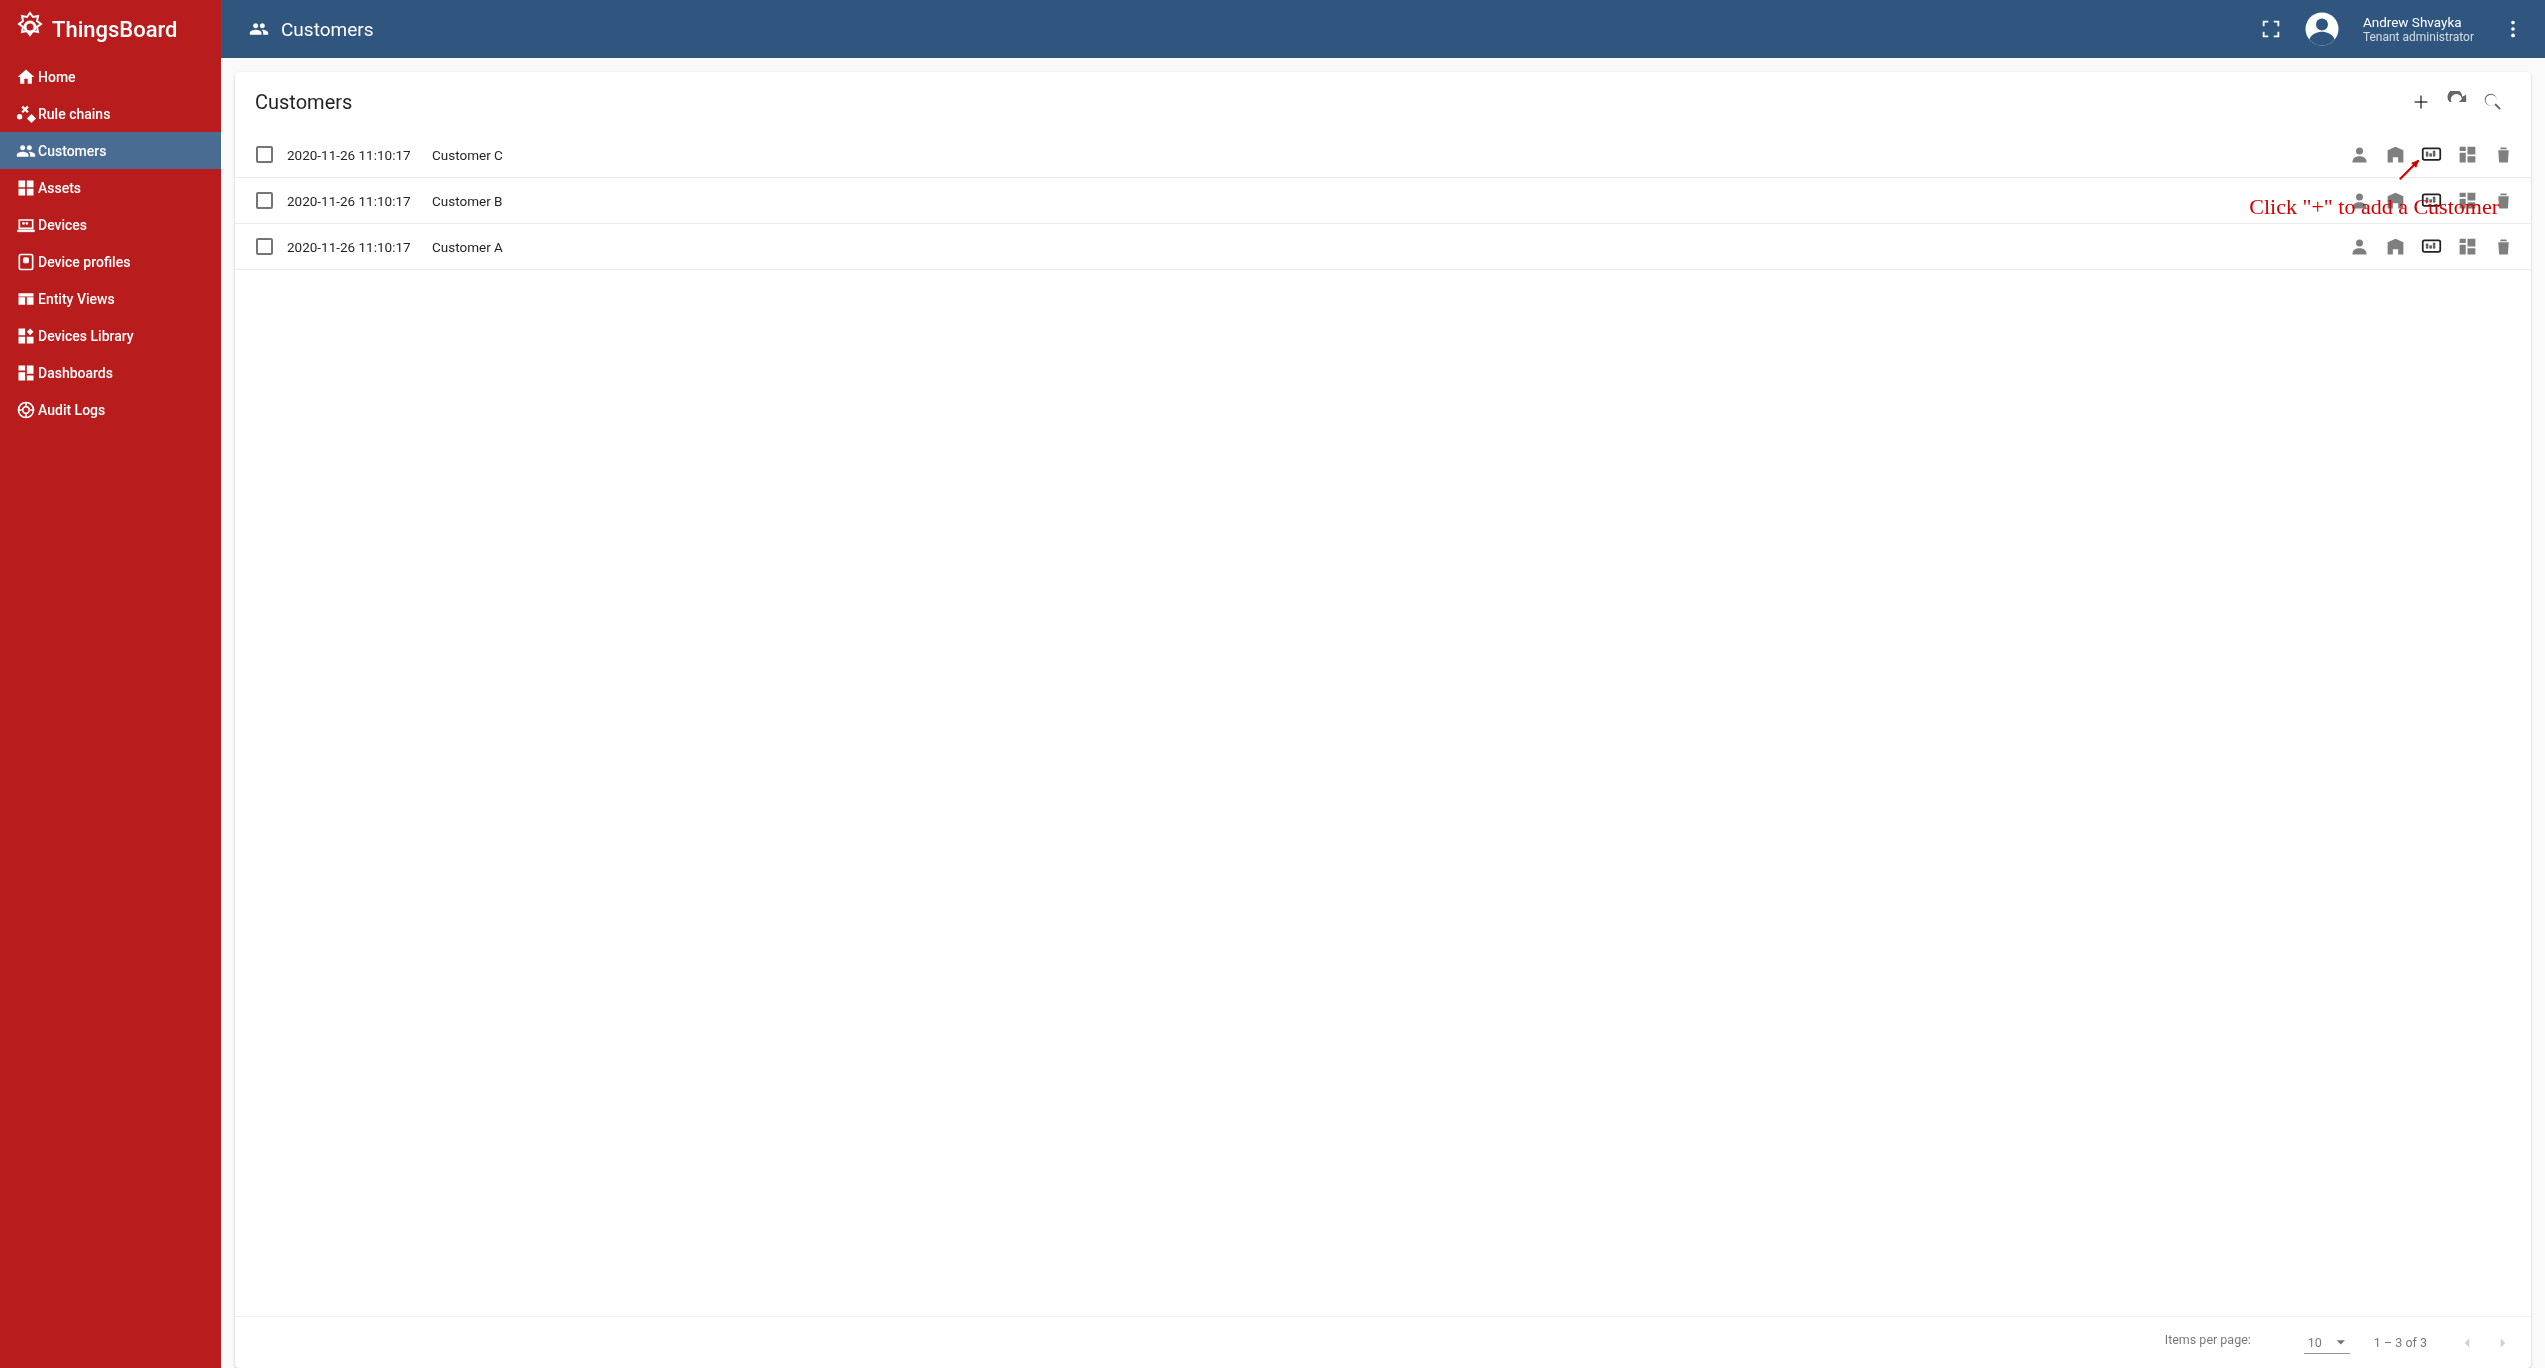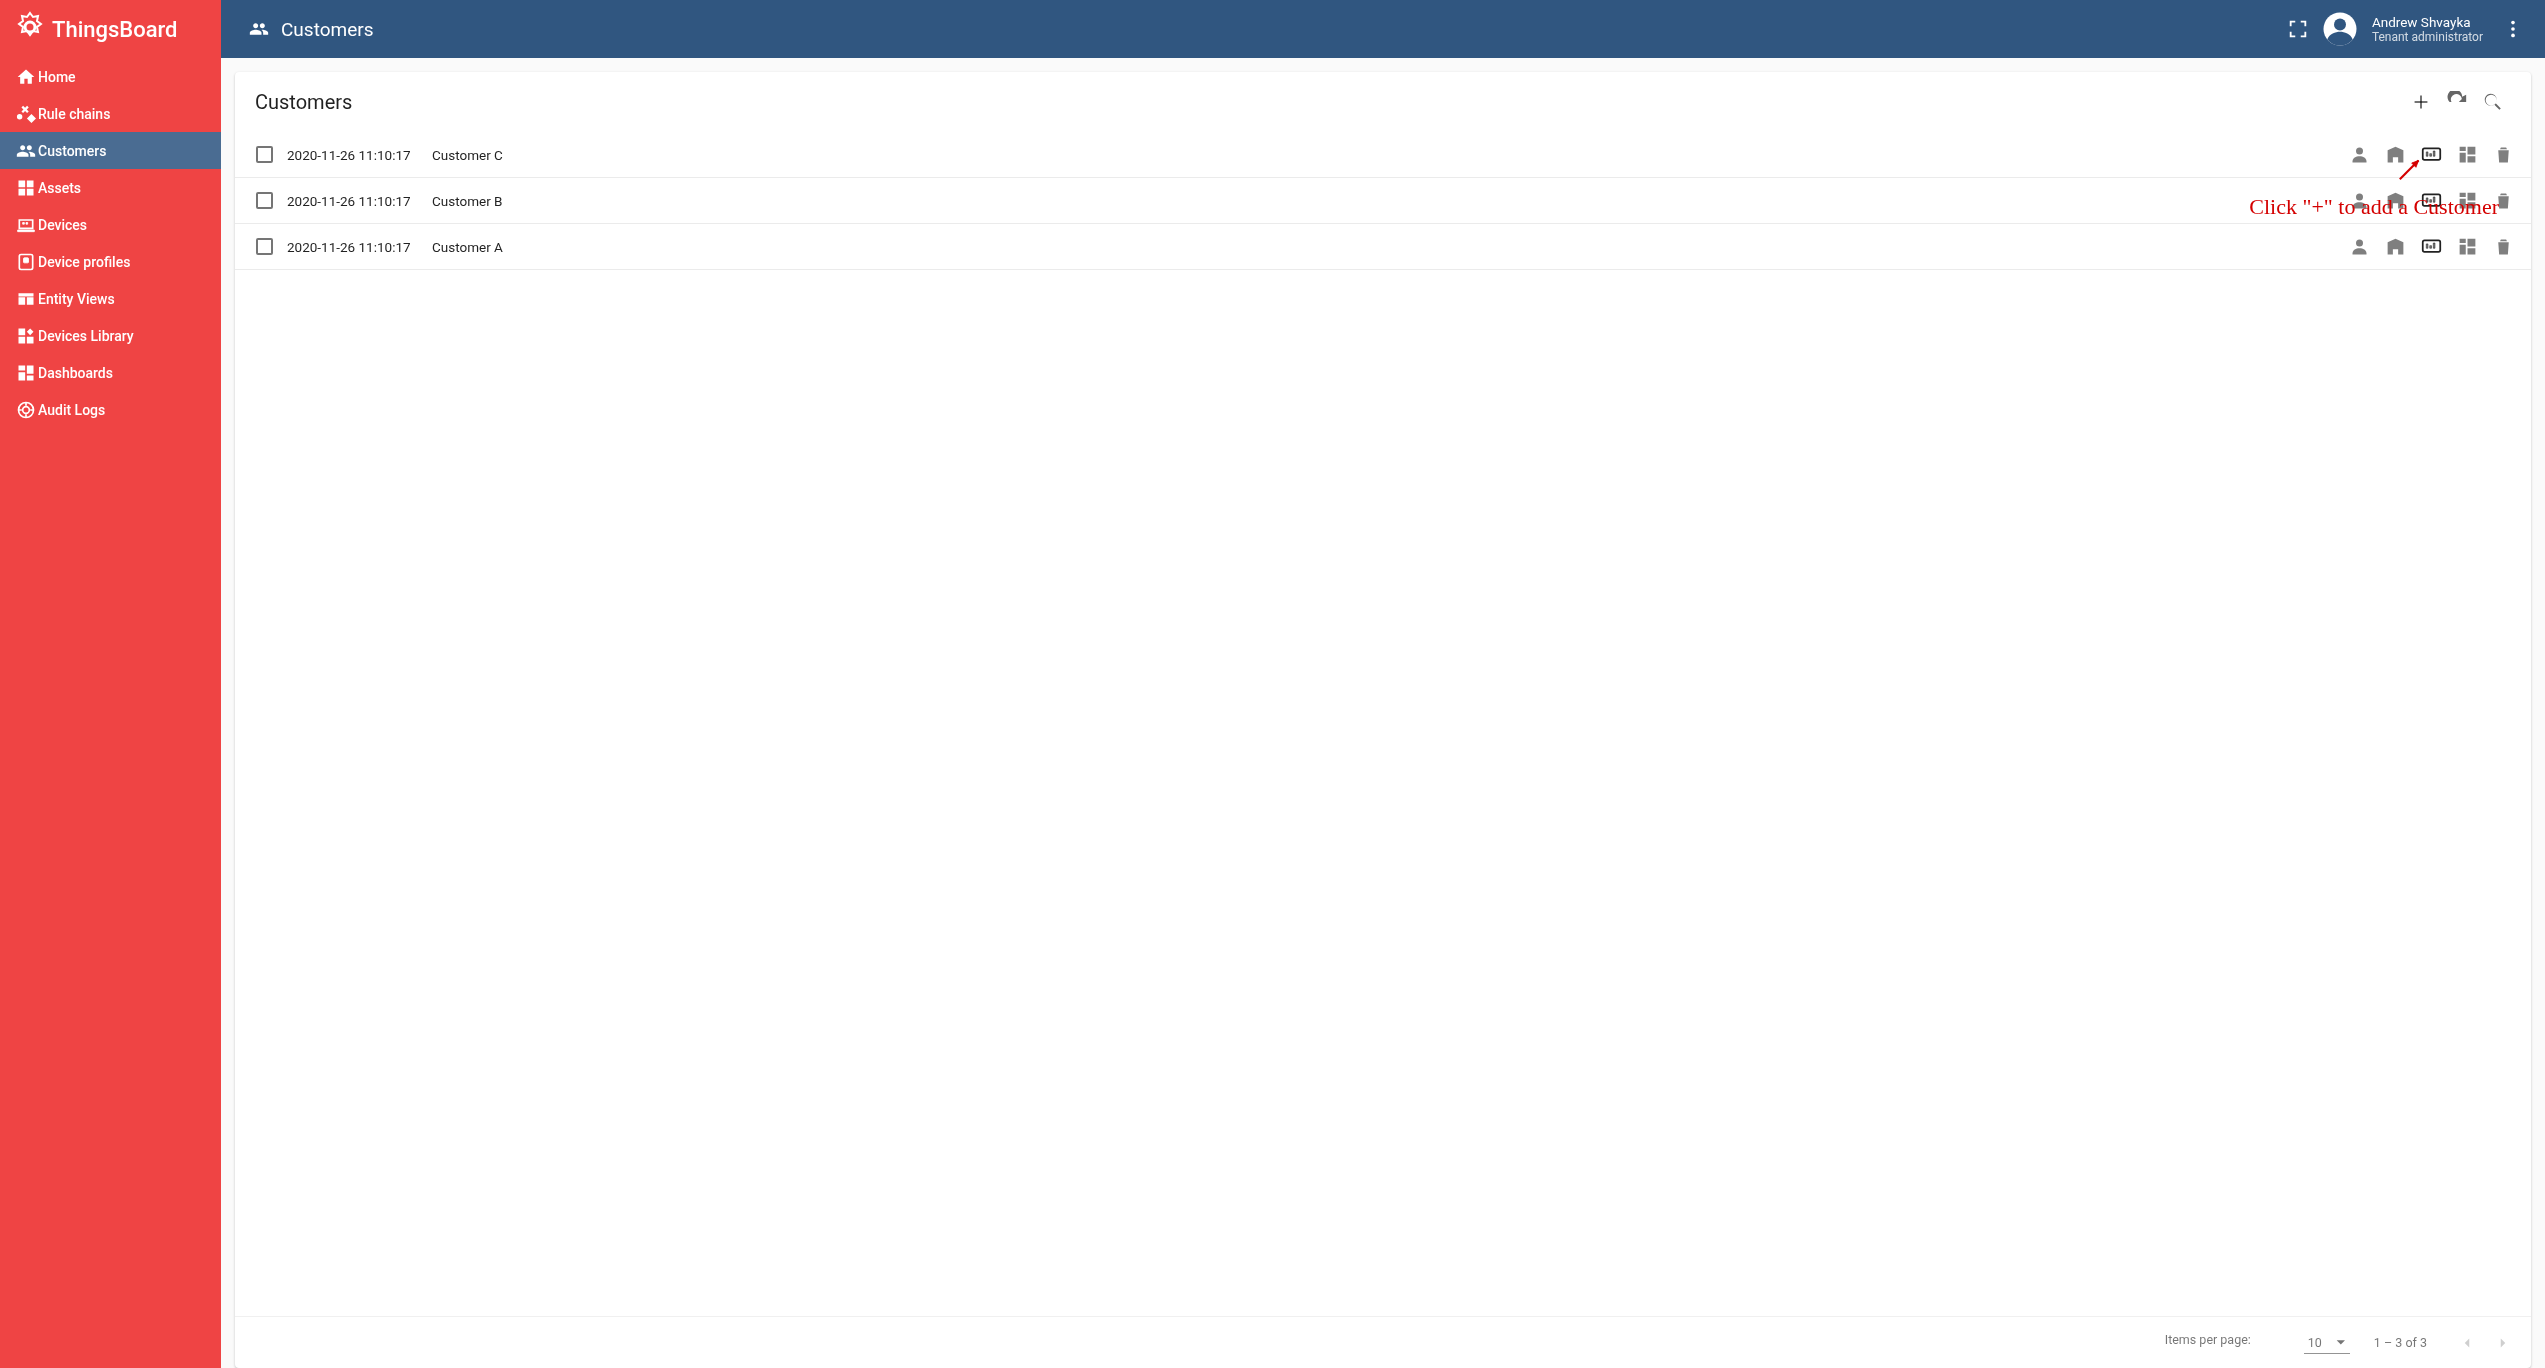--- a/index.html
+++ b/index.html
@@ -7,21 +7,21 @@
   font-family: Roboto, "Helvetica Neue", Arial, sans-serif;
   font-size: 14px;
   color: rgba(0,0,0,0.87);
   background: #fafafa;
 }
 .app { display: flex; height: 100vh; }
 
 
 .sidebar {
   width: 221px;
-  background: #ef4444;
+  background: #b91c1c;
   color: #fff;
   flex-shrink: 0;
   display: flex;
   flex-direction: column;
 }
 .logo {
   height: 58px;
   display: flex;
   align-items: center;
   padding: 0 14px;
@@ -54,21 +54,21 @@
   height: 58px;
   background: #305680;
   color: #fff;
   display: flex;
   align-items: center;
   padding: 0 12px 0 28px;
 }
 .topbar-title { display:flex; align-items:center; gap: 12px; font-size: 19px; font-weight: 400; }
 .topbar-title .nav-icon svg { width:22px; height:22px; }
 .topbar-spacer { flex:1; }
-.topbar-actions { display:flex; align-items:center; gap: 4px; }
+.topbar-actions { display:flex; align-items:center; gap: 13px; }
 .topbar-btn { width: 40px; height:40px; display:flex; align-items:center; justify-content:center; cursor:pointer; border-radius:50%; }
 .topbar-btn svg { width:22px; height:22px; fill:#fff; }
 .user-block { display:flex; flex-direction:column; padding:0 6px 0 10px; line-height:1.2;}
 .user-name { font-size:13.5px; }
 .user-role { font-size:12px; opacity:0.78; }
 
 
 .content-wrap { padding: 14px 14px 0 14px; flex:1; display:flex; }
 .card {
   background: #fff;

